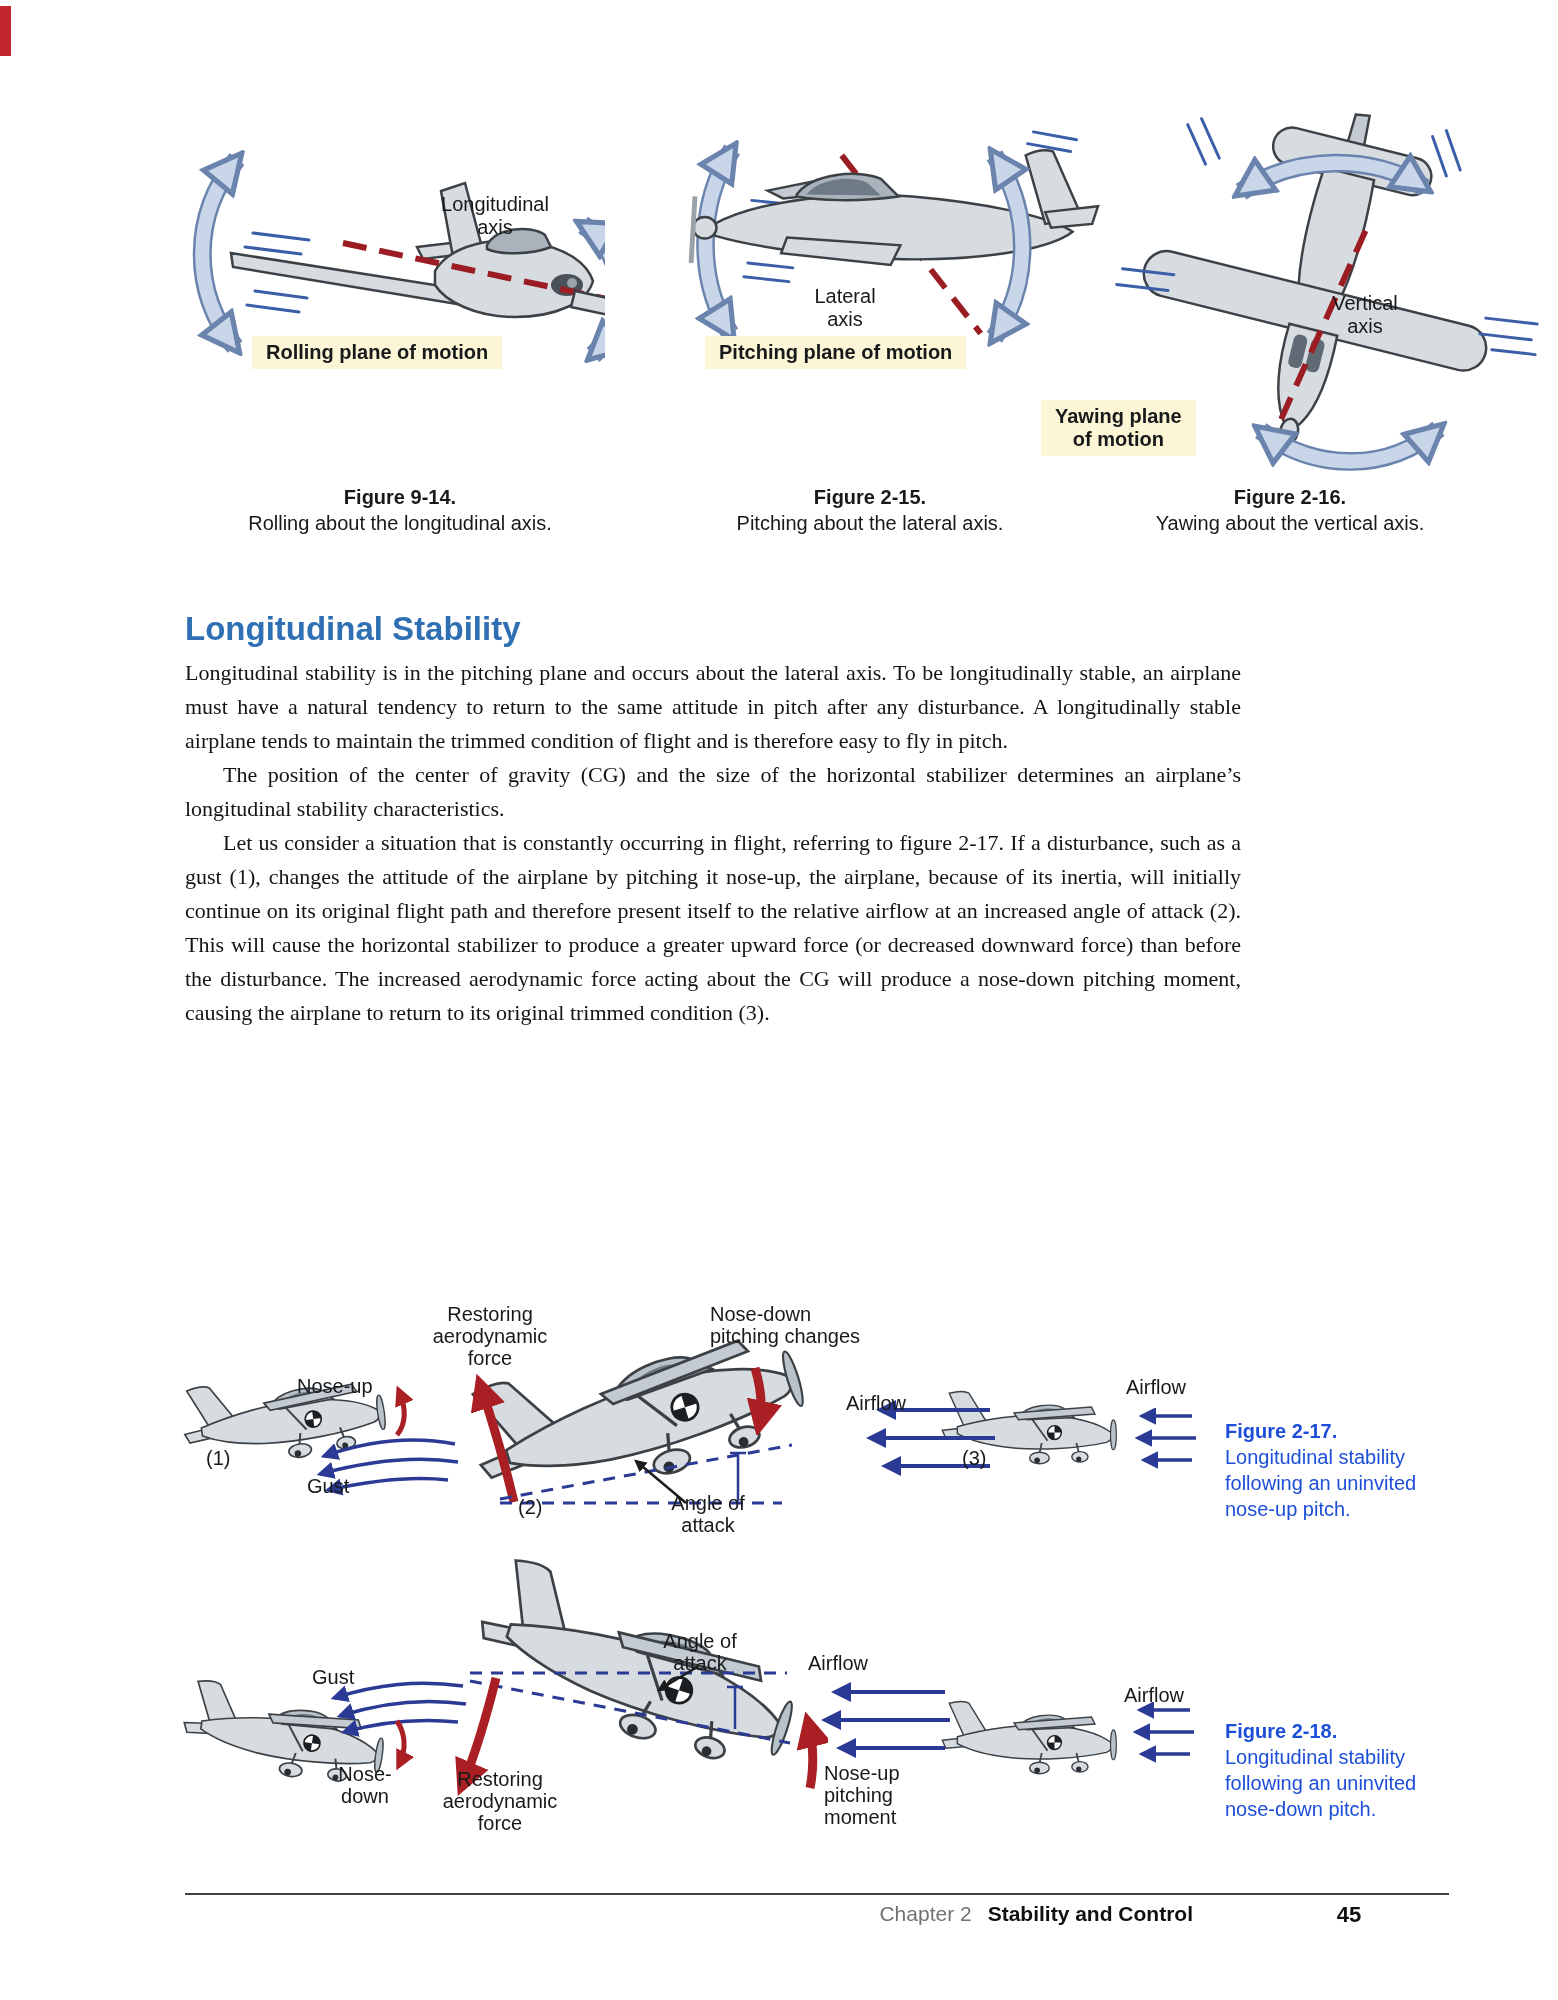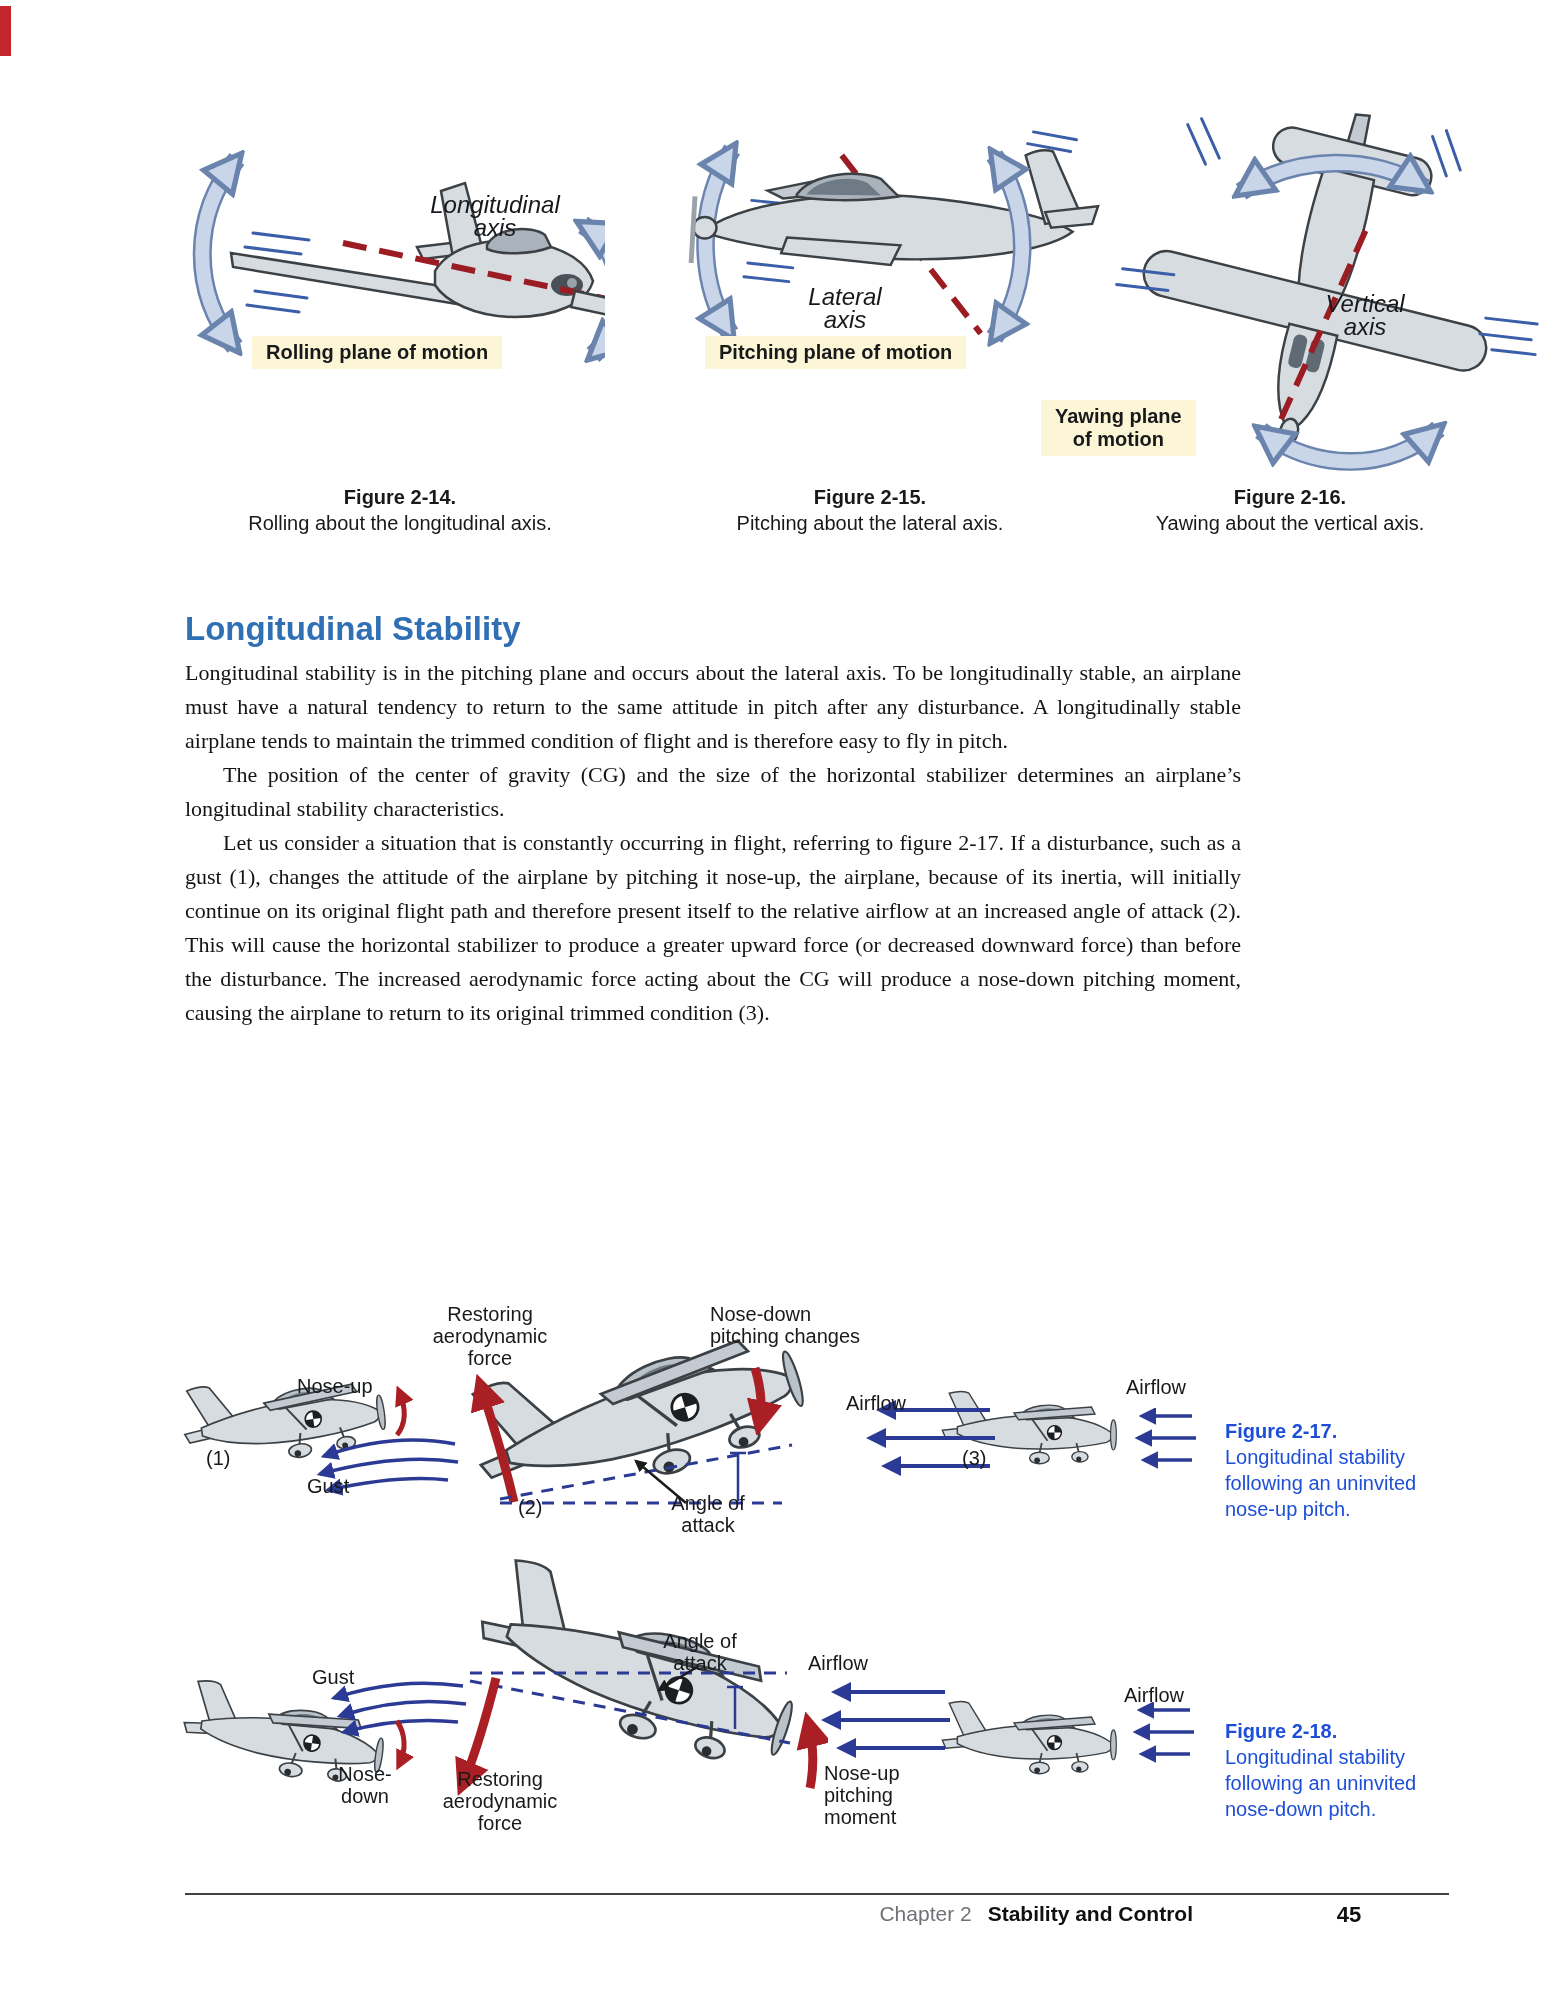--- a/index.html
+++ b/index.html
@@ -13,21 +13,21 @@
   svg .speed{stroke:#3b5ea9;stroke-width:3;fill:none;stroke-linecap:round;}
   svg .arcU{fill:none;stroke:#6b84ad;stroke-width:19;}
   svg .arcO{fill:none;stroke:#c9d6ea;stroke-width:14;}
   svg .rdash{fill:none;stroke:#9b1c22;stroke-width:6;stroke-dasharray:24 13;}
   svg .ndash{fill:none;stroke:#2b3a94;stroke-width:3;stroke-dasharray:12 9;}
   svg .navy{fill:none;stroke:#2b3a94;stroke-width:3.5;}
   svg .navy4{fill:none;stroke:#2b3a94;stroke-width:4;}
   svg .red9{fill:none;stroke:#aa1f24;stroke-width:9;}
   svg .red5{fill:none;stroke:#aa1f24;stroke-width:5;}
   svg .blk{fill:none;stroke:#1c1c1c;stroke-width:2.5;}
-  .axis-label{font-size:24px;line-height:23px;text-align:center;white-space:pre-line;color:#17191b;font-style:italic;}
+  .axis-label{font-size:20px;line-height:23px;text-align:center;white-space:pre-line;color:#17191b;}
   .motion-label{font-size:20px;font-weight:bold;background:#fcf6d6;padding:5px 14px;
                 white-space:pre-line;text-align:center;color:#17191b;}
   .figcap{text-align:center;font-size:20px;line-height:26px;color:#17191b;}
   .figcap .t{font-weight:bold;}
   
   .heading{font-size:33px;font-weight:bold;color:#2f6fb4;}
   .bodytext{width:1056px;font-family:"Liberation Serif",serif;font-size:22px;line-height:34px;
             text-align:justify;color:#141414;}
   .bodytext p{margin:0;}
   .bodytext p.ind{text-indent:38px;}
@@ -173,21 +173,21 @@
     <path class="arcO" d="M150,98 C205,60 285,60 336,94" marker-start="url(#mA)" marker-end="url(#mA)"></path>
     <path class="arcU" d="M170,340 C225,382 300,382 350,338"></path>
     <path class="arcO" d="M170,340 C225,382 300,382 350,338" marker-start="url(#mA)" marker-end="url(#mA)"></path>
   </svg>
   <div class="abs axis-label" style="left:1310px;top:292px;width:110px">Vertical
 axis</div>
   <div class="abs motion-label" style="left:1041px;top:400px">Yawing plane
 of motion</div>
 
   <div class="abs figcap" style="left:180px;top:484px;width:440px">
-    <div class="t">Figure 2-14.</div>
+    <div class="t">Figure 9-14.</div>
     <div>Rolling about the longitudinal axis.</div>
   </div>
   <div class="abs figcap" style="left:650px;top:484px;width:440px">
     <div class="t">Figure 2-15.</div>
     <div>Pitching about the lateral axis.</div>
   </div>
   <div class="abs figcap" style="left:1070px;top:484px;width:440px">
     <div class="t">Figure 2-16.</div>
     <div>Yawing about the vertical axis.</div>
   </div>

